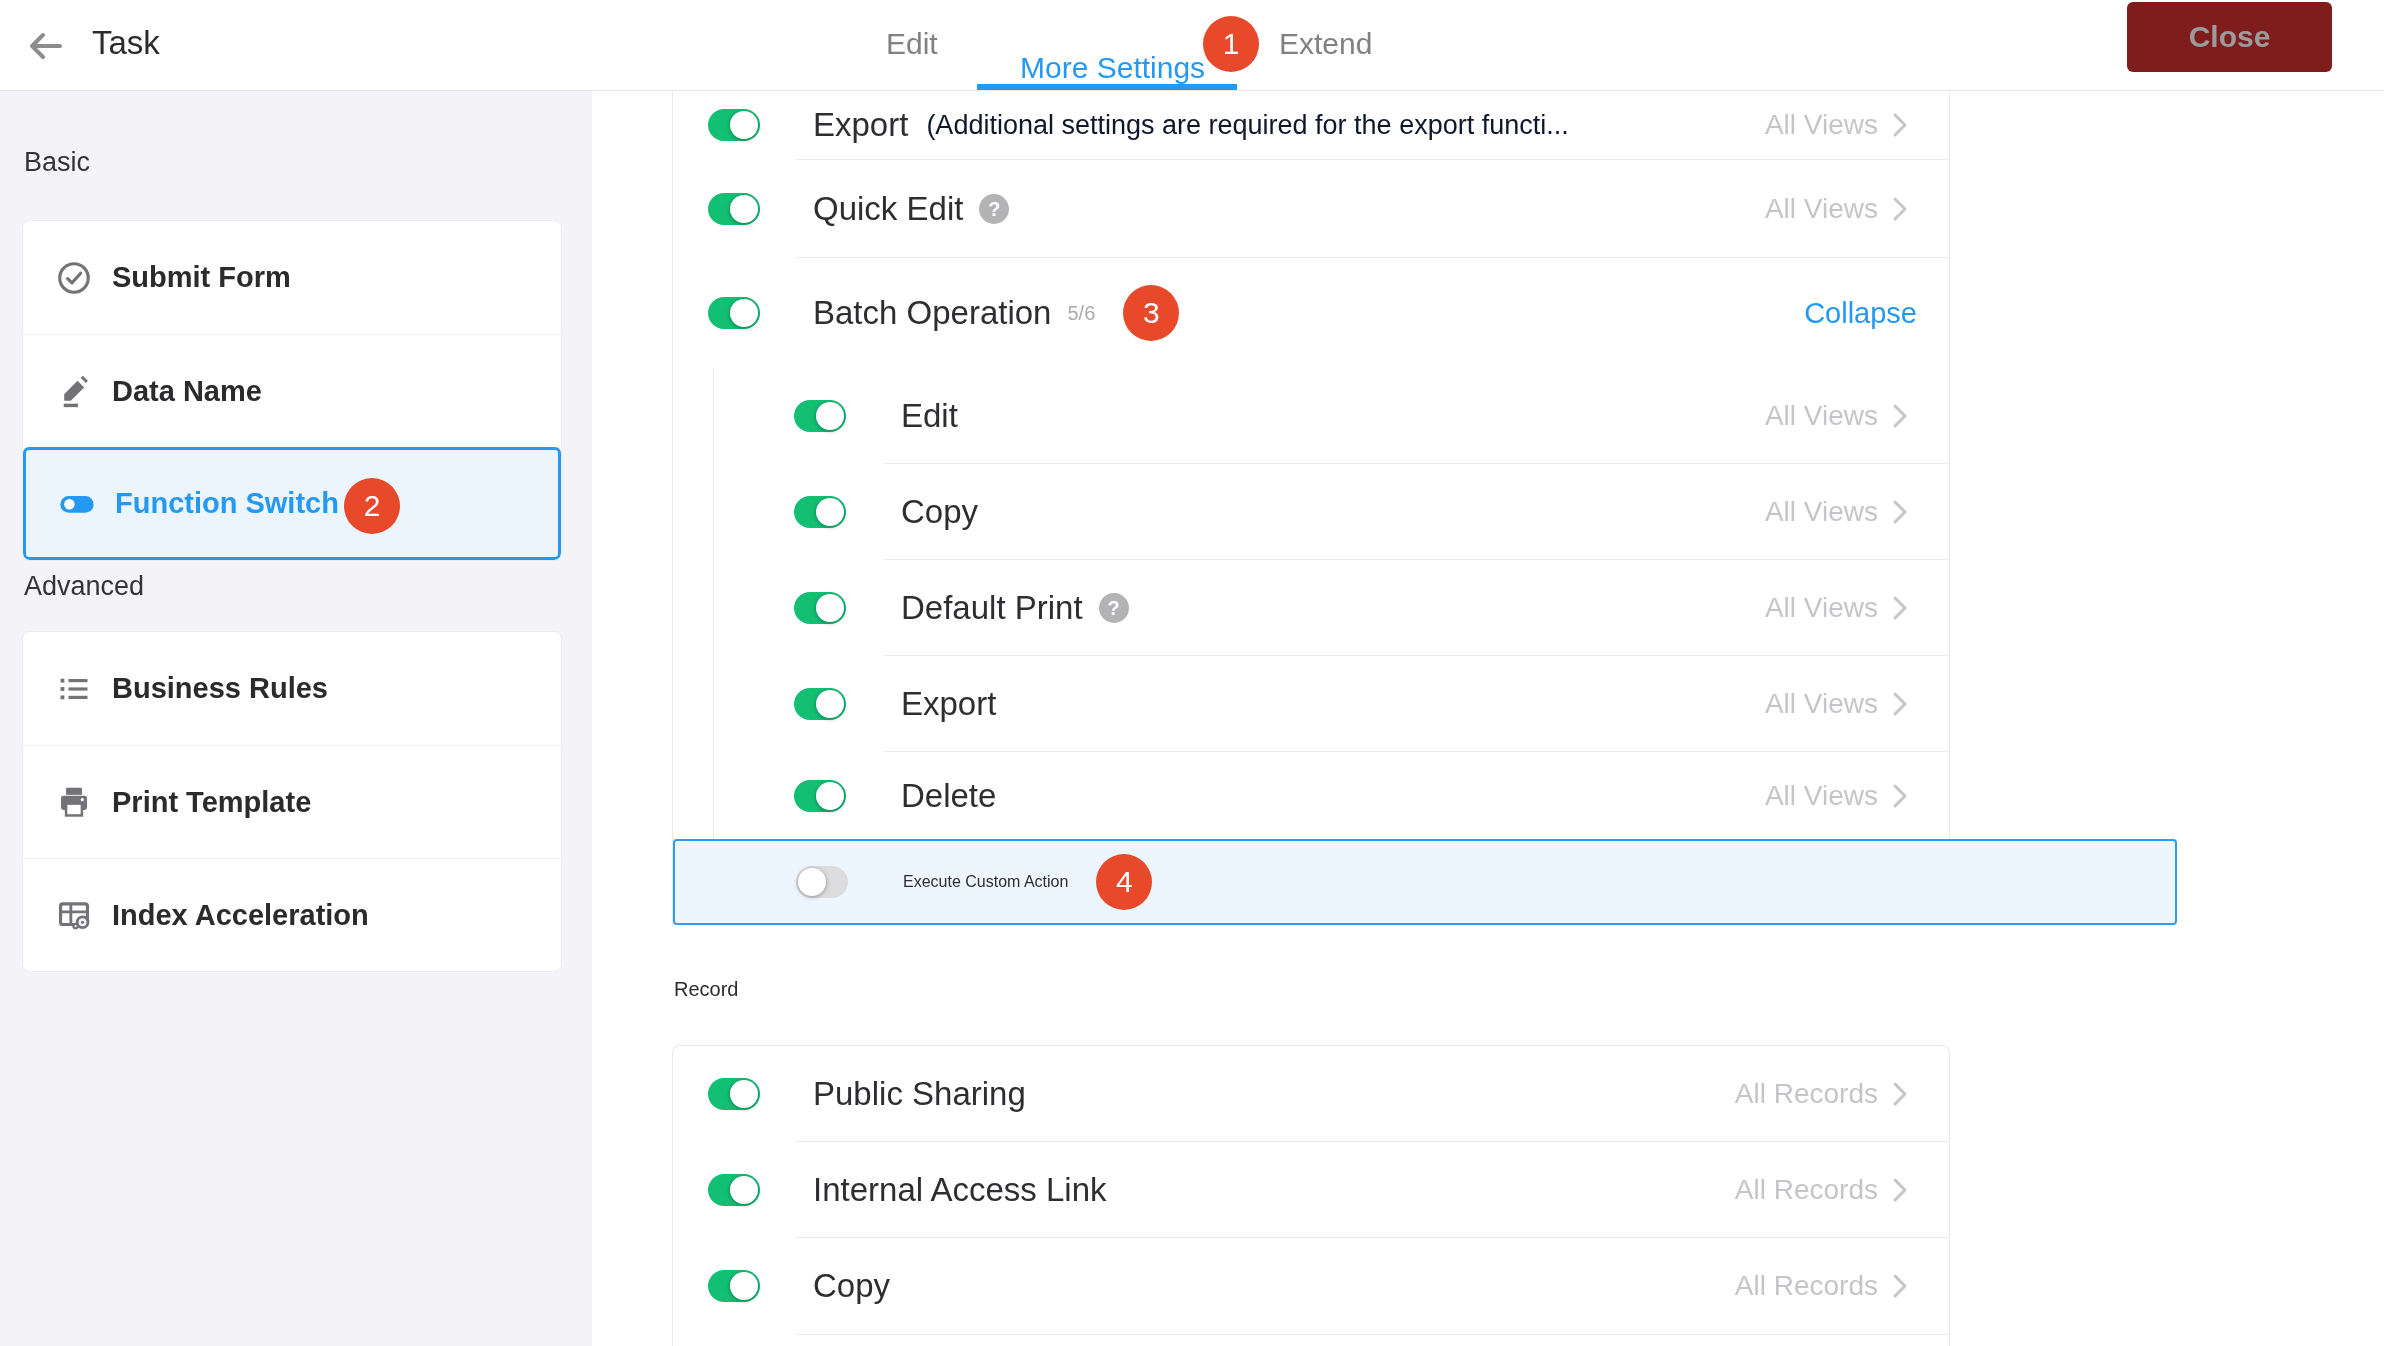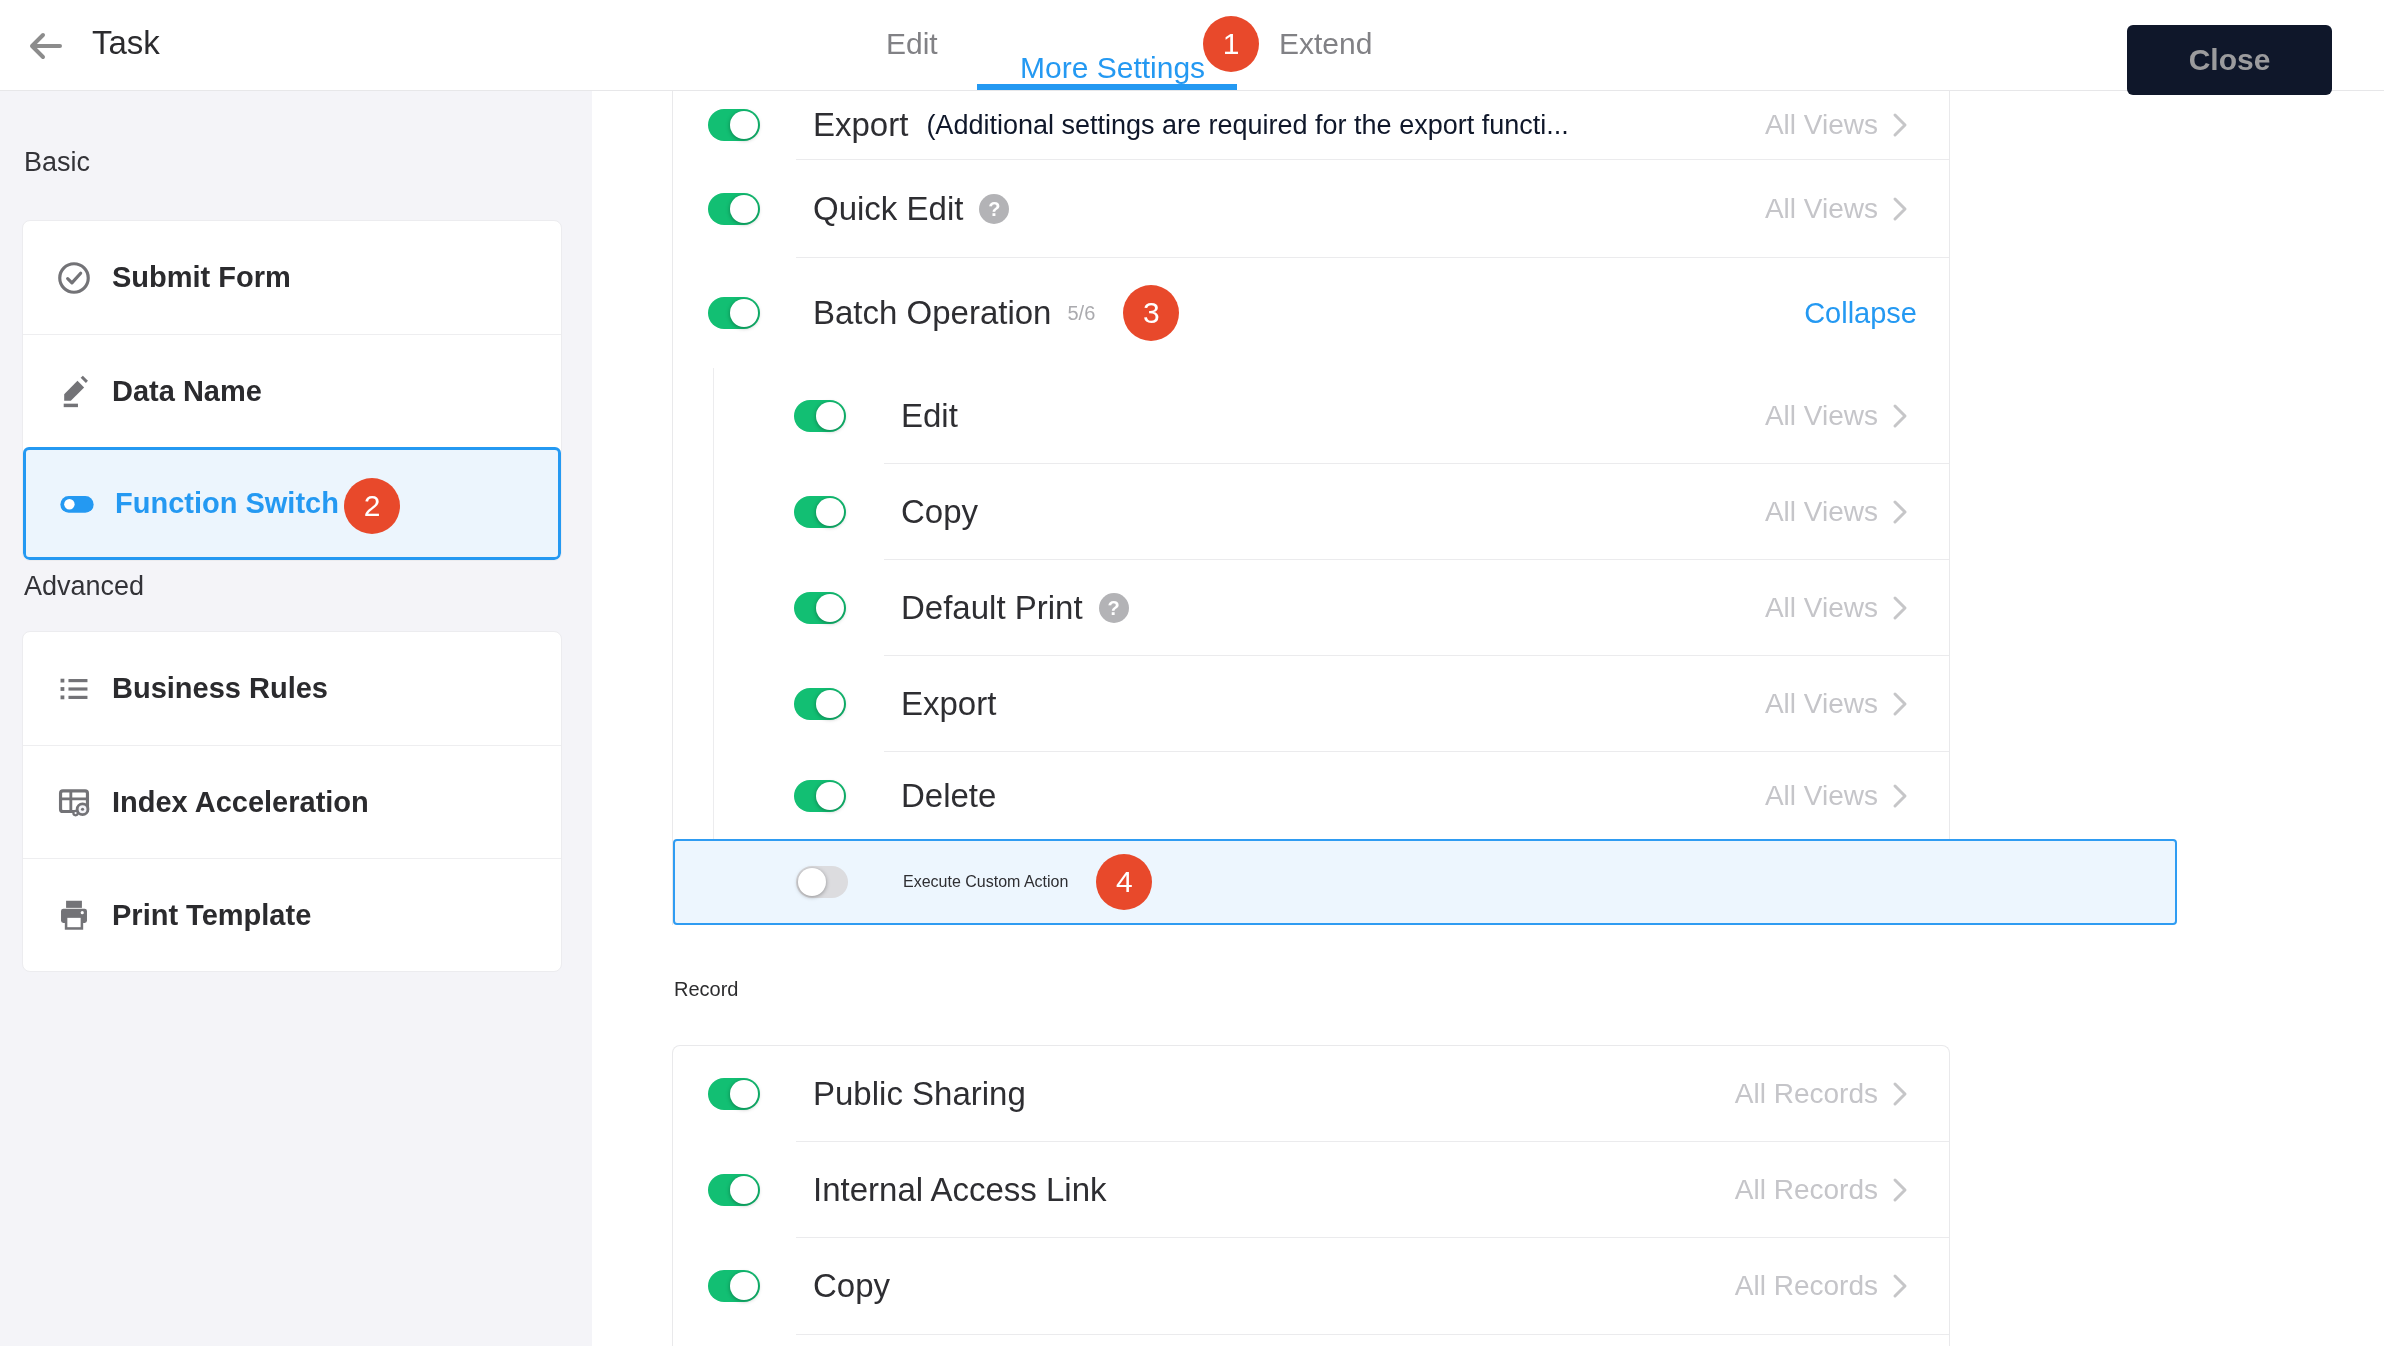--- a/index.html
+++ b/index.html
@@ -10,21 +10,21 @@
   #header{position:absolute;left:0;top:0;width:2384px;height:90px;background:#fff;
           border-bottom:1px solid #e7e7e9;z-index:5;}
   .back-btn{position:absolute;left:26px;top:26px;width:40px;height:40px;cursor:pointer;}
   .hd-title{position:absolute;left:92px;top:24px;font-size:33px;font-weight:500;color:#2b2b2e;}
   .tab{position:absolute;top:27px;font-size:30px;font-weight:500;color:#818185;cursor:pointer;}
   .tab.active{color:#2499f2;margin-top:24px;}
   #tab-underline{position:absolute;left:977px;top:84px;width:260px;height:6px;background:#2499f2;}
   .badge{background:#e8492b;color:#fff;border-radius:50%;width:56px;height:56px;
          display:flex;align-items:center;justify-content:center;font-size:30px;}
   #badge-1{position:absolute;left:1203px;top:16px;}
-  #close-btn{position:absolute;left:2127px;top:25px;width:205px;height:70px;background:#0f172a;
+  #close-btn{position:absolute;left:2127px;top:2px;width:205px;height:70px;background:#7f1d1d;
              border:none;border-radius:6px;font-family:inherit;
              font-size:30px;font-weight:700;color:#9b9b9d;cursor:pointer;}
 
   
   #sidebar{position:absolute;left:0;top:91px;width:592px;height:1255px;background:#f4f4f8;}
   .side-section-label{position:absolute;left:24px;font-size:27px;color:#333338;}
   .side-card{position:absolute;left:22px;width:540px;background:#fff;border:1px solid #ececef;
              border-radius:8px;box-sizing:border-box;overflow:hidden;}
   .side-item{position:relative;height:113px;display:flex;align-items:center;box-sizing:border-box;cursor:pointer;}
   .side-item + .side-item{border-top:1px solid #eeeef0;}
@@ -136,40 +136,40 @@
             <rect x="8.5" y="5.7" width="12" height="2" fill="#737377"></rect>
             <rect x="8.5" y="11" width="12" height="2" fill="#737377"></rect>
             <rect x="8.5" y="16.3" width="12" height="2" fill="#737377"></rect>
           </svg>
         </span>
         <span class="s-label">Business Rules</span>
       </div>
       <div class="side-item">
         <span class="s-icon">
           <svg width="38" height="38" viewBox="0 0 24 24">
+            <rect x="7" y="3" width="10" height="4.5" fill="#737377"></rect>
+            <rect x="3.8" y="8" width="16.4" height="9" rx="1.5" fill="#737377"></rect>
+            <rect x="7" y="13" width="10" height="7.5" fill="#ffffff" stroke="#737377" stroke-width="1.6"></rect>
+            <circle cx="17.2" cy="10.5" r="1" fill="#fff"></circle>
+          </svg>
+        </span>
+        <span class="s-label">Print Template</span>
+      </div>
+      <div class="side-item">
+        <span class="s-icon">
+          <svg width="38" height="38" viewBox="0 0 24 24">
             <rect x="3.5" y="5" width="17" height="13" rx="1.5" stroke="#737377" stroke-width="2" fill="none"></rect>
             <path d="M3.5 10h17 M10 5v13" stroke="#737377" stroke-width="1.8"></path>
             <circle cx="17.4" cy="16.6" r="3.4" fill="#f4f4f8" stroke="#737377" stroke-width="1.8"></circle>
             <circle cx="17.4" cy="16.6" r="1" fill="#737377"></circle>
             <circle cx="13" cy="19" r="1.4" fill="#f4f4f8" stroke="#737377" stroke-width="1.4"></circle>
           </svg>
         </span>
         <span class="s-label">Index Acceleration</span>
       </div>
-      <div class="side-item">
-        <span class="s-icon">
-          <svg width="38" height="38" viewBox="0 0 24 24">
-            <rect x="7" y="3" width="10" height="4.5" fill="#737377"></rect>
-            <rect x="3.8" y="8" width="16.4" height="9" rx="1.5" fill="#737377"></rect>
-            <rect x="7" y="13" width="10" height="7.5" fill="#ffffff" stroke="#737377" stroke-width="1.6"></rect>
-            <circle cx="17.2" cy="10.5" r="1" fill="#fff"></circle>
-          </svg>
-        </span>
-        <span class="s-label">Print Template</span>
-      </div>
     </div>
   </div>
 
   <div id="top-card">
 
     <div class="row pad-main" style="top:0;height:70px">
       <span class="toggle on">
           <span class="knob"></span>
         </span>
       <span class="lbl">Export</span>

